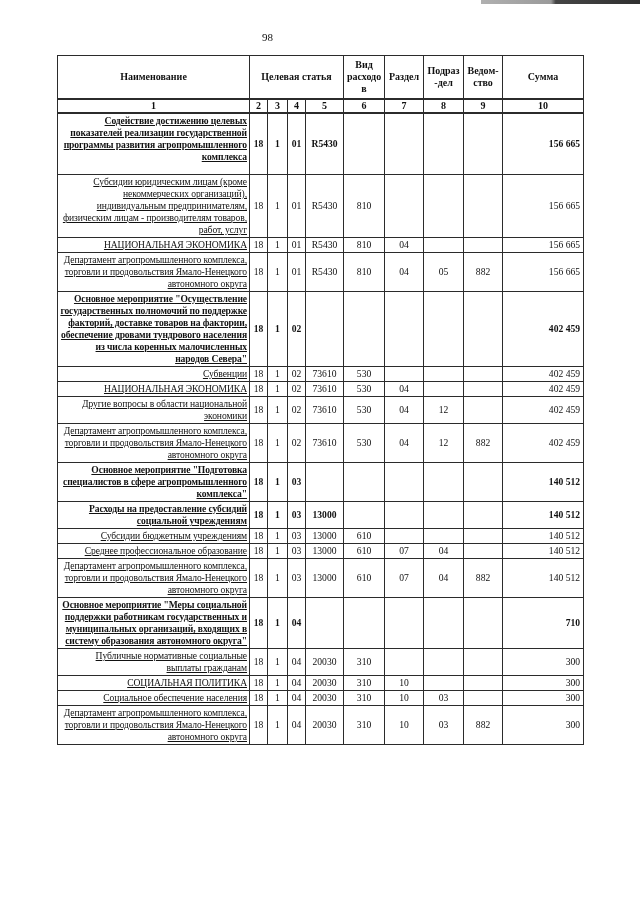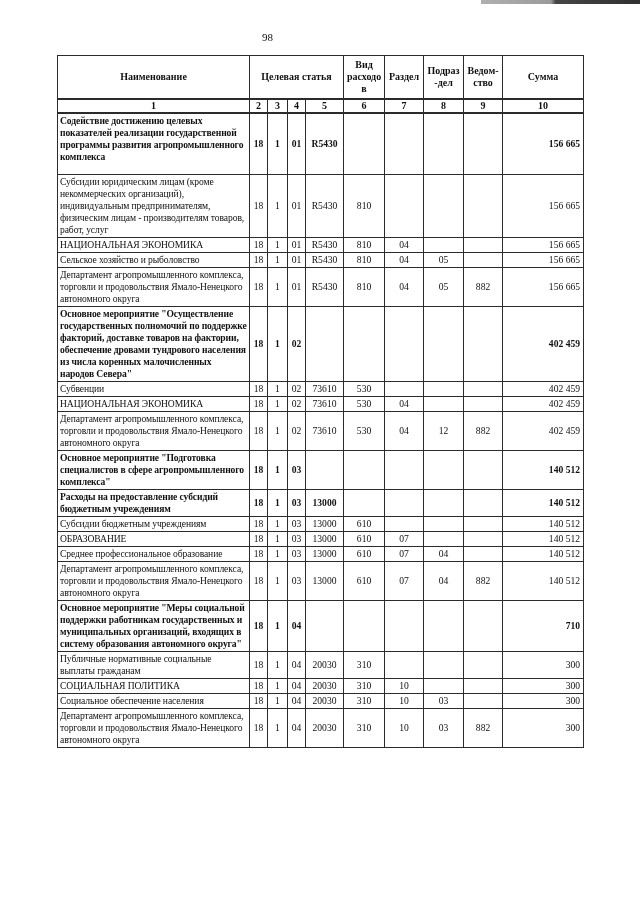--- a/index.html
+++ b/index.html
@@ -44,23 +44,24 @@
   tr.hrow th { height: 40px; }
   tr.nrow td {
     height: 10px;
     font-weight: bold;
     text-align: center;
     padding: 0 1px;
     border-bottom: 2px solid #2b2b2b;
     font-size: 10px;
   }
   td.name {
-    text-align: left;
+    text-align: right;
     vertical-align: top;
     letter-spacing: -0.1px;
+    text-decoration: underline;
   }
   td.num  { text-align: center; vertical-align: middle; padding: 0; }
   td.sum  { text-align: right; vertical-align: middle; padding-right: 3px; padding-left: 32px; }
   tr.b td { font-weight: bold; }
   tbody tr:first-child td.name { height: 58px; }
 </style>
 </head>
 <body>
 
 <div class="scan-artifact"></div>
@@ -134,40 +135,28 @@
         <td class="num">1</td>
         <td class="num">01</td>
         <td class="num">R5430</td>
         <td class="num">810</td>
         <td class="num">04</td>
         <td class="num"></td>
         <td class="num"></td>
         <td class="sum">156 665</td>
       </tr>
       <tr>
-        <td class="name">Сельское хозяйство и рыболовство</td>
+        <td class="name">Департамент агропромышленного комплекса, торговли и продовольствия Ямало-Ненецкого автономного округа</td>
         <td class="num">18</td>
         <td class="num">1</td>
         <td class="num">01</td>
         <td class="num">R5430</td>
         <td class="num">810</td>
         <td class="num">04</td>
         <td class="num">05</td>
-        <td class="num"></td>
-        <td class="sum">156 665</td>
-      </tr>
-      <tr>
-        <td class="name">Департамент агропромышленного комплекса, торговли и продовольствия Ямало-Ненецкого автономного округа</td>
-        <td class="num">18</td>
-        <td class="num">1</td>
-        <td class="num">01</td>
-        <td class="num">R5430</td>
-        <td class="num">810</td>
-        <td class="num">04</td>
-        <td class="num">05</td>
         <td class="num">882</td>
         <td class="sum">156 665</td>
       </tr>
       <tr class="b">
         <td class="name">Основное мероприятие "Осуществление государственных полномочий по поддержке факторий, доставке товаров на фактории, обеспечение дровами тундрового населения из числа коренных малочисленных народов Севера"</td>
         <td class="num">18</td>
         <td class="num">1</td>
         <td class="num">02</td>
         <td class="num"></td>
         <td class="num"></td>
@@ -194,75 +183,75 @@
         <td class="num">1</td>
         <td class="num">02</td>
         <td class="num">73610</td>
         <td class="num">530</td>
         <td class="num">04</td>
         <td class="num"></td>
         <td class="num"></td>
         <td class="sum">402 459</td>
       </tr>
       <tr>
-        <td class="name">Департамент агропромышленного комплекса, торговли и продовольствия Ямало-Ненецкого автономного округа</td>
+        <td class="name">Другие вопросы в области национальной экономики</td>
         <td class="num">18</td>
         <td class="num">1</td>
         <td class="num">02</td>
         <td class="num">73610</td>
         <td class="num">530</td>
         <td class="num">04</td>
         <td class="num">12</td>
+        <td class="num"></td>
+        <td class="sum">402 459</td>
+      </tr>
+      <tr>
+        <td class="name">Департамент агропромышленного комплекса, торговли и продовольствия Ямало-Ненецкого автономного округа</td>
+        <td class="num">18</td>
+        <td class="num">1</td>
+        <td class="num">02</td>
+        <td class="num">73610</td>
+        <td class="num">530</td>
+        <td class="num">04</td>
+        <td class="num">12</td>
         <td class="num">882</td>
         <td class="sum">402 459</td>
       </tr>
       <tr class="b">
         <td class="name">Основное мероприятие "Подготовка специалистов в сфере агропромышленного комплекса"</td>
         <td class="num">18</td>
         <td class="num">1</td>
         <td class="num">03</td>
         <td class="num"></td>
         <td class="num"></td>
         <td class="num"></td>
         <td class="num"></td>
         <td class="num"></td>
         <td class="sum">140 512</td>
       </tr>
       <tr class="b">
-        <td class="name">Расходы на предоставление субсидий бюджетным учреждениям</td>
+        <td class="name">Расходы на предоставление субсидий социальной учреждениям</td>
         <td class="num">18</td>
         <td class="num">1</td>
         <td class="num">03</td>
         <td class="num">13000</td>
         <td class="num"></td>
         <td class="num"></td>
         <td class="num"></td>
         <td class="num"></td>
         <td class="sum">140 512</td>
       </tr>
       <tr>
         <td class="name">Субсидии бюджетным учреждениям</td>
         <td class="num">18</td>
         <td class="num">1</td>
         <td class="num">03</td>
         <td class="num">13000</td>
         <td class="num">610</td>
         <td class="num"></td>
-        <td class="num"></td>
-        <td class="num"></td>
-        <td class="sum">140 512</td>
-      </tr>
-      <tr>
-        <td class="name">ОБРАЗОВАНИЕ</td>
-        <td class="num">18</td>
-        <td class="num">1</td>
-        <td class="num">03</td>
-        <td class="num">13000</td>
-        <td class="num">610</td>
-        <td class="num">07</td>
         <td class="num"></td>
         <td class="num"></td>
         <td class="sum">140 512</td>
       </tr>
       <tr>
         <td class="name">Среднее профессиональное образование</td>
         <td class="num">18</td>
         <td class="num">1</td>
         <td class="num">03</td>
         <td class="num">13000</td>

